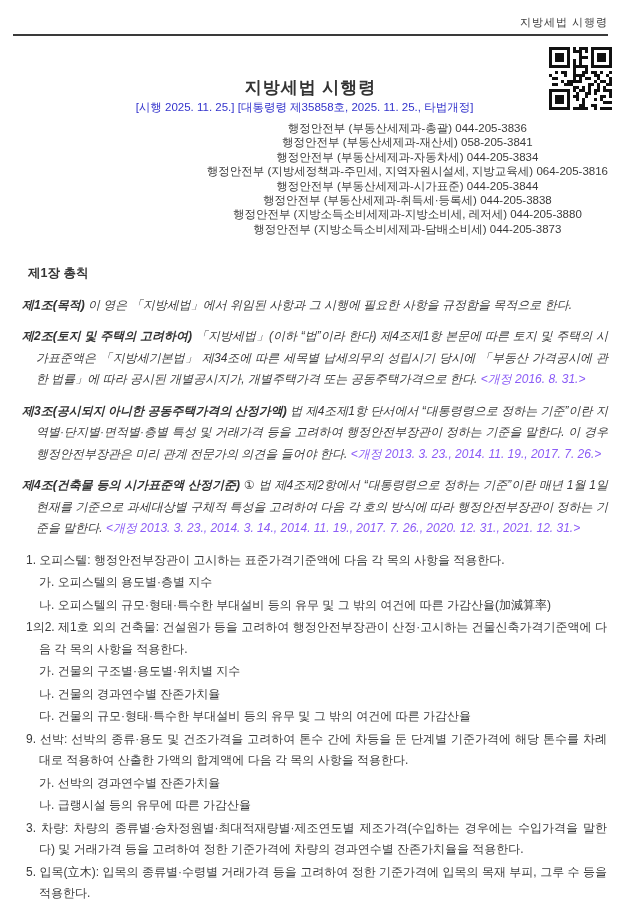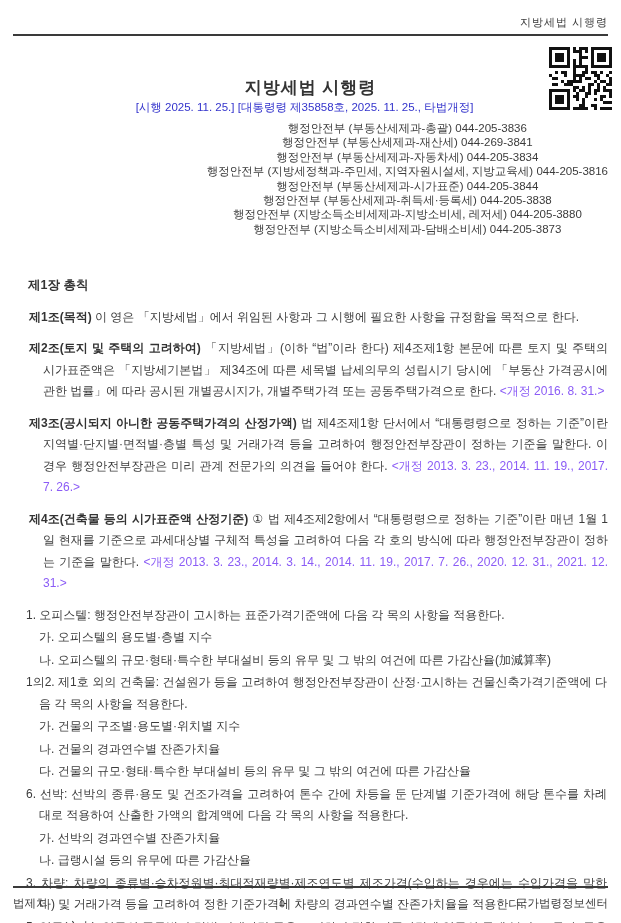--- a/index.html
+++ b/index.html
@@ -15,22 +15,22 @@
   .hdr-rule{border-bottom:2px solid #3a3a3a;}
   
   .qr{position:absolute;top:47px;right:9px;width:63px;height:63px;}
   
   .title{position:absolute;top:76px;left:0;right:0;text-align:center;font-size:17px;font-weight:bold;color:#333;letter-spacing:1px;}
   .subtitle{position:absolute;top:100px;left:0;right:12px;text-align:center;font-size:11.5px;color:#3333cc;}
   
   .contacts{position:absolute;top:121px;right:13px;text-align:center;font-size:11.5px;line-height:14.4px;color:#3b3b3b;}
   
   .content{position:absolute;top:263px;left:13px;right:13px;font-size:12px;line-height:21.5px;text-align:justify;}
-  .chapter{font-weight:bold;font-size:12.5px;padding-left:15px;margin:12px 0 10px 0;color:#333;}
-  .article{margin:0 0 10px 16px;padding-left:14px;text-indent:-14px;}
+  .chapter{font-weight:bold;font-size:12.5px;padding-left:15px;margin:0 0 10px 0;color:#333;}
+  .article{margin:0 0 10px 9px;padding-left:14px;text-indent:-14px;font-style:italic;}
   .article .head{font-weight:bold;color:#333;}
   .amend{color:#8b5cf6;}
   .item{margin:1px;}
   .item.lv1{padding-left:25px;text-indent:-13px;}
   .item.lv2{padding-left:38px;text-indent:-13px;}
   
   .footer{position:absolute;top:886px;left:13px;right:13px;border-top:2px solid #3a3a3a;padding-top:8px;font-size:11.5px;color:#3b3b3b;}
   .footer .fl{float:left;}
   .footer .fr{float:right;}
   .footer .fc{text-align:center;}
@@ -174,50 +174,45 @@
         <rect x="0" y="42" width="21" height="21" fill="#111"></rect>
         <rect x="3" y="45" width="15" height="15" fill="#fff"></rect>
         <rect x="6" y="48" width="9" height="9" fill="#111"></rect>
       </svg></div>
 
   <div class="title">지방세법 시행령</div>
   <div class="subtitle">[시행 2025. 11. 25.] [대통령령 제35858호, 2025. 11. 25., 타법개정]</div>
 
   <div class="contacts">
       <div>행정안전부 (부동산세제과-총괄) 044-205-3836</div>
-      <div>행정안전부 (부동산세제과-재산세) 044-269-3841</div>
+      <div>행정안전부 (부동산세제과-재산세) 058-205-3841</div>
       <div>행정안전부 (부동산세제과-자동차세) 044-205-3834</div>
-      <div>행정안전부 (지방세정책과-주민세, 지역자원시설세, 지방교육세) 044-205-3816</div>
+      <div>행정안전부 (지방세정책과-주민세, 지역자원시설세, 지방교육세) 064-205-3816</div>
       <div>행정안전부 (부동산세제과-시가표준) 044-205-3844</div>
       <div>행정안전부 (부동산세제과-취득세·등록세) 044-205-3838</div>
       <div>행정안전부 (지방소득소비세제과-지방소비세, 레저세) 044-205-3880</div>
       <div>행정안전부 (지방소득소비세제과-담배소비세) 044-205-3873</div>
     </div>
 
   <div class="content">
     <p class="chapter">제1장 총칙</p>
     <div>
         <p class="article"><span class="head">제1조(목적) </span>이 영은 「지방세법」에서 위임된 사항과 그 시행에 필요한 사항을 규정함을 목적으로 한다.</p>
         <p class="article"><span class="head">제2조(토지 및 주택의 고려하여) </span>「지방세법」(이하 “법”이라 한다) 제4조제1항 본문에 따른 토지 및 주택의 시가표준액은 「지방세기본법」 제34조에 따른 세목별 납세의무의 성립시기 당시에 「부동산 가격공시에 관한 법률」에 따라 공시된 개별공시지가, 개별주택가격 또는 공동주택가격으로 한다. <span class="amend">&lt;개정 2016. 8. 31.&gt;</span></p>
         <p class="article"><span class="head">제3조(공시되지 아니한 공동주택가격의 산정가액) </span>법 제4조제1항 단서에서 “대통령령으로 정하는 기준”이란 지역별·단지별·면적별·층별 특성 및 거래가격 등을 고려하여 행정안전부장관이 정하는 기준을 말한다. 이 경우 행정안전부장관은 미리 관계 전문가의 의견을 들어야 한다. <span class="amend">&lt;개정 2013. 3. 23., 2014. 11. 19., 2017. 7. 26.&gt;</span></p>
         <p class="article"><span class="head">제4조(건축물 등의 시가표준액 산정기준) </span>① 법 제4조제2항에서 “대통령령으로 정하는 기준”이란 매년 1월 1일 현재를 기준으로 과세대상별 구체적 특성을 고려하여 다음 각 호의 방식에 따라 행정안전부장관이 정하는 기준을 말한다. <span class="amend">&lt;개정 2013. 3. 23., 2014. 3. 14., 2014. 11. 19., 2017. 7. 26., 2020. 12. 31., 2021. 12. 31.&gt;</span></p>
         <p class="item lv1">1. 오피스텔: 행정안전부장관이 고시하는 표준가격기준액에 다음 각 목의 사항을 적용한다.</p>
         <p class="item lv2">가. 오피스텔의 용도별·층별 지수</p>
         <p class="item lv2">나. 오피스텔의 규모·형태·특수한 부대설비 등의 유무 및 그 밖의 여건에 따른 가감산율(加減算率)</p>
         <p class="item lv1">1의2. 제1호 외의 건축물: 건설원가 등을 고려하여 행정안전부장관이 산정·고시하는 건물신축가격기준액에 다음 각 목의 사항을 적용한다.</p>
         <p class="item lv2">가. 건물의 구조별·용도별·위치별 지수</p>
         <p class="item lv2">나. 건물의 경과연수별 잔존가치율</p>
         <p class="item lv2">다. 건물의 규모·형태·특수한 부대설비 등의 유무 및 그 밖의 여건에 따른 가감산율</p>
-        <p class="item lv1">6. 선박: 선박의 종류·용도 및 건조가격을 고려하여 톤수 간에 차등을 둔 단계별 기준가격에 해당 톤수를 차례대로 적용하여 산출한 가액의 합계액에 다음 각 목의 사항을 적용한다.</p>
+        <p class="item lv1">9. 선박: 선박의 종류·용도 및 건조가격을 고려하여 톤수 간에 차등을 둔 단계별 기준가격에 해당 톤수를 차례대로 적용하여 산출한 가액의 합계액에 다음 각 목의 사항을 적용한다.</p>
         <p class="item lv2">가. 선박의 경과연수별 잔존가치율</p>
         <p class="item lv2">나. 급랭시설 등의 유무에 따른 가감산율</p>
         <p class="item lv1">3. 차량: 차량의 종류별·승차정원별·최대적재량별·제조연도별 제조가격(수입하는 경우에는 수입가격을 말한다) 및 거래가격 등을 고려하여 정한 기준가격에 차량의 경과연수별 잔존가치율을 적용한다.</p>
         <p class="item lv1">5. 입목(立木): 입목의 종류별·수령별 거래가격 등을 고려하여 정한 기준가격에 입목의 목재 부피, 그루 수 등을 적용한다.</p>
       </div>
   </div>
 
-  <div class="footer">
-    <span class="fl">법제처</span>
-    <span class="fr">국가법령정보센터</span>
-    <div class="fc">1</div>
-  </div>
 
 </div>
 
 </body></html>

